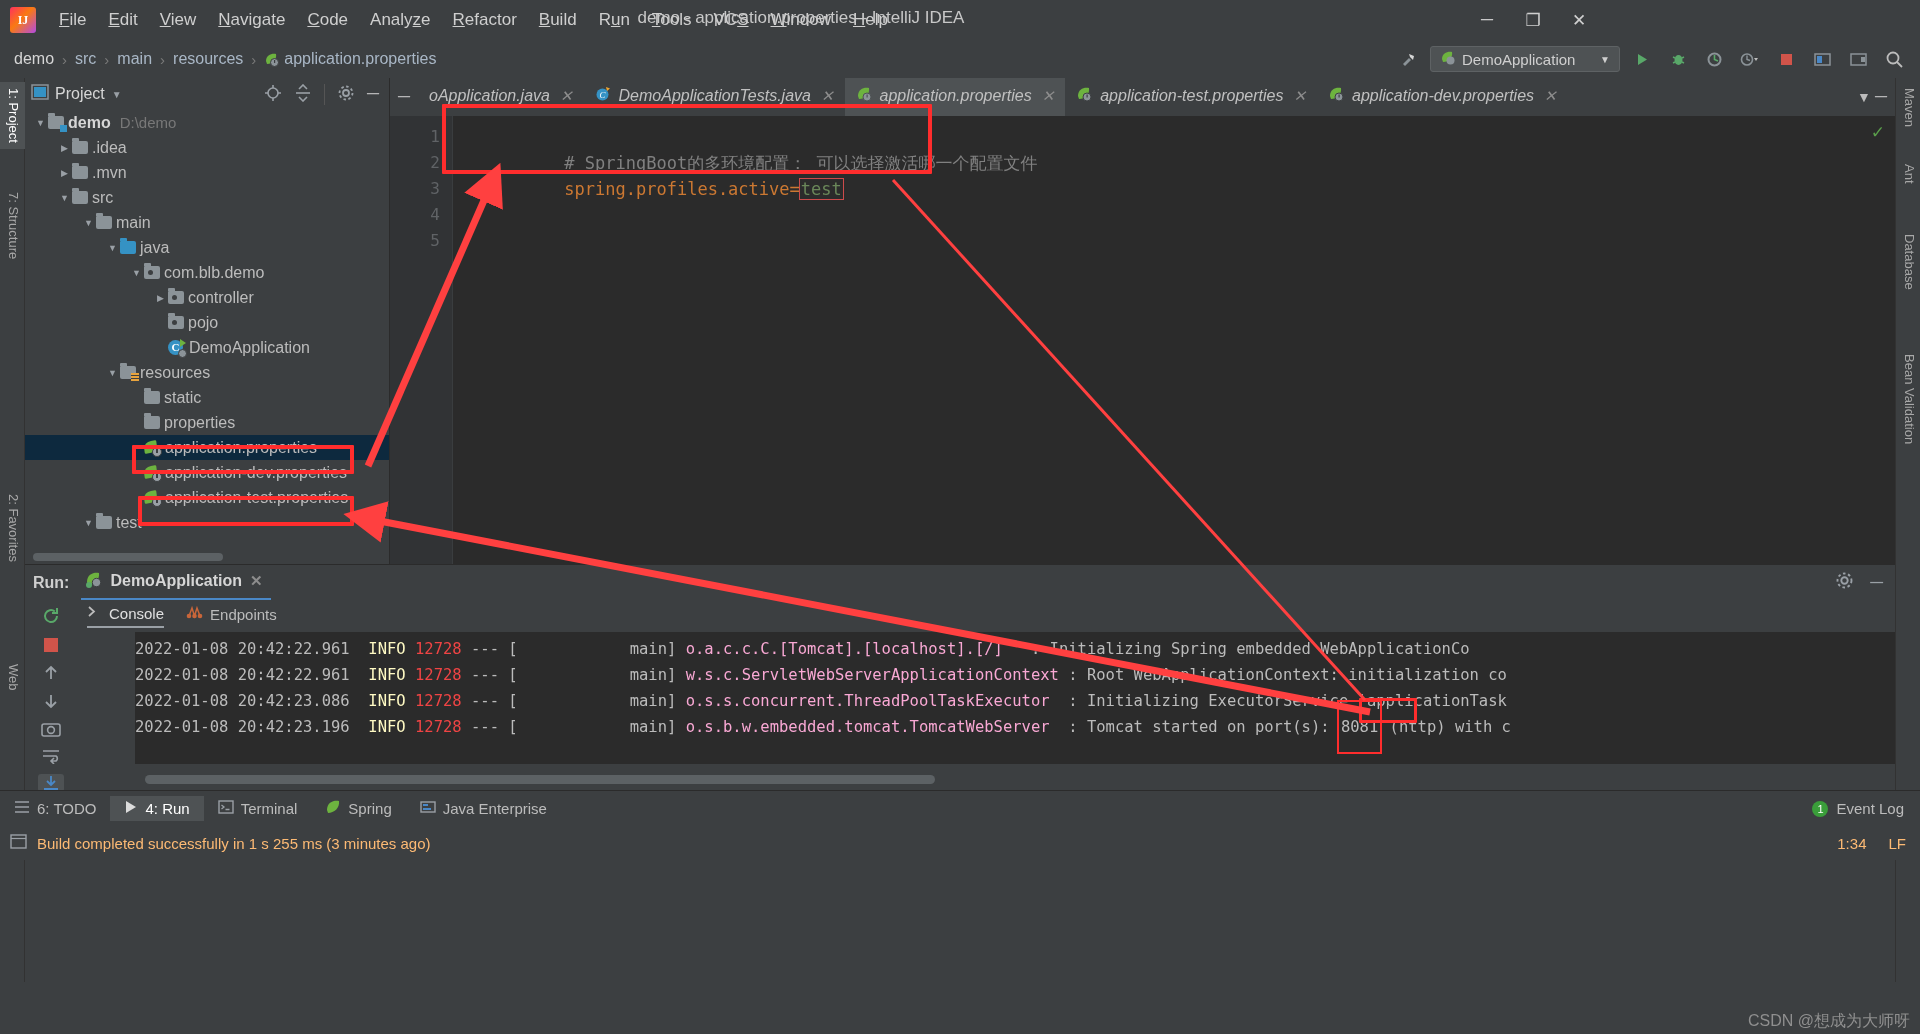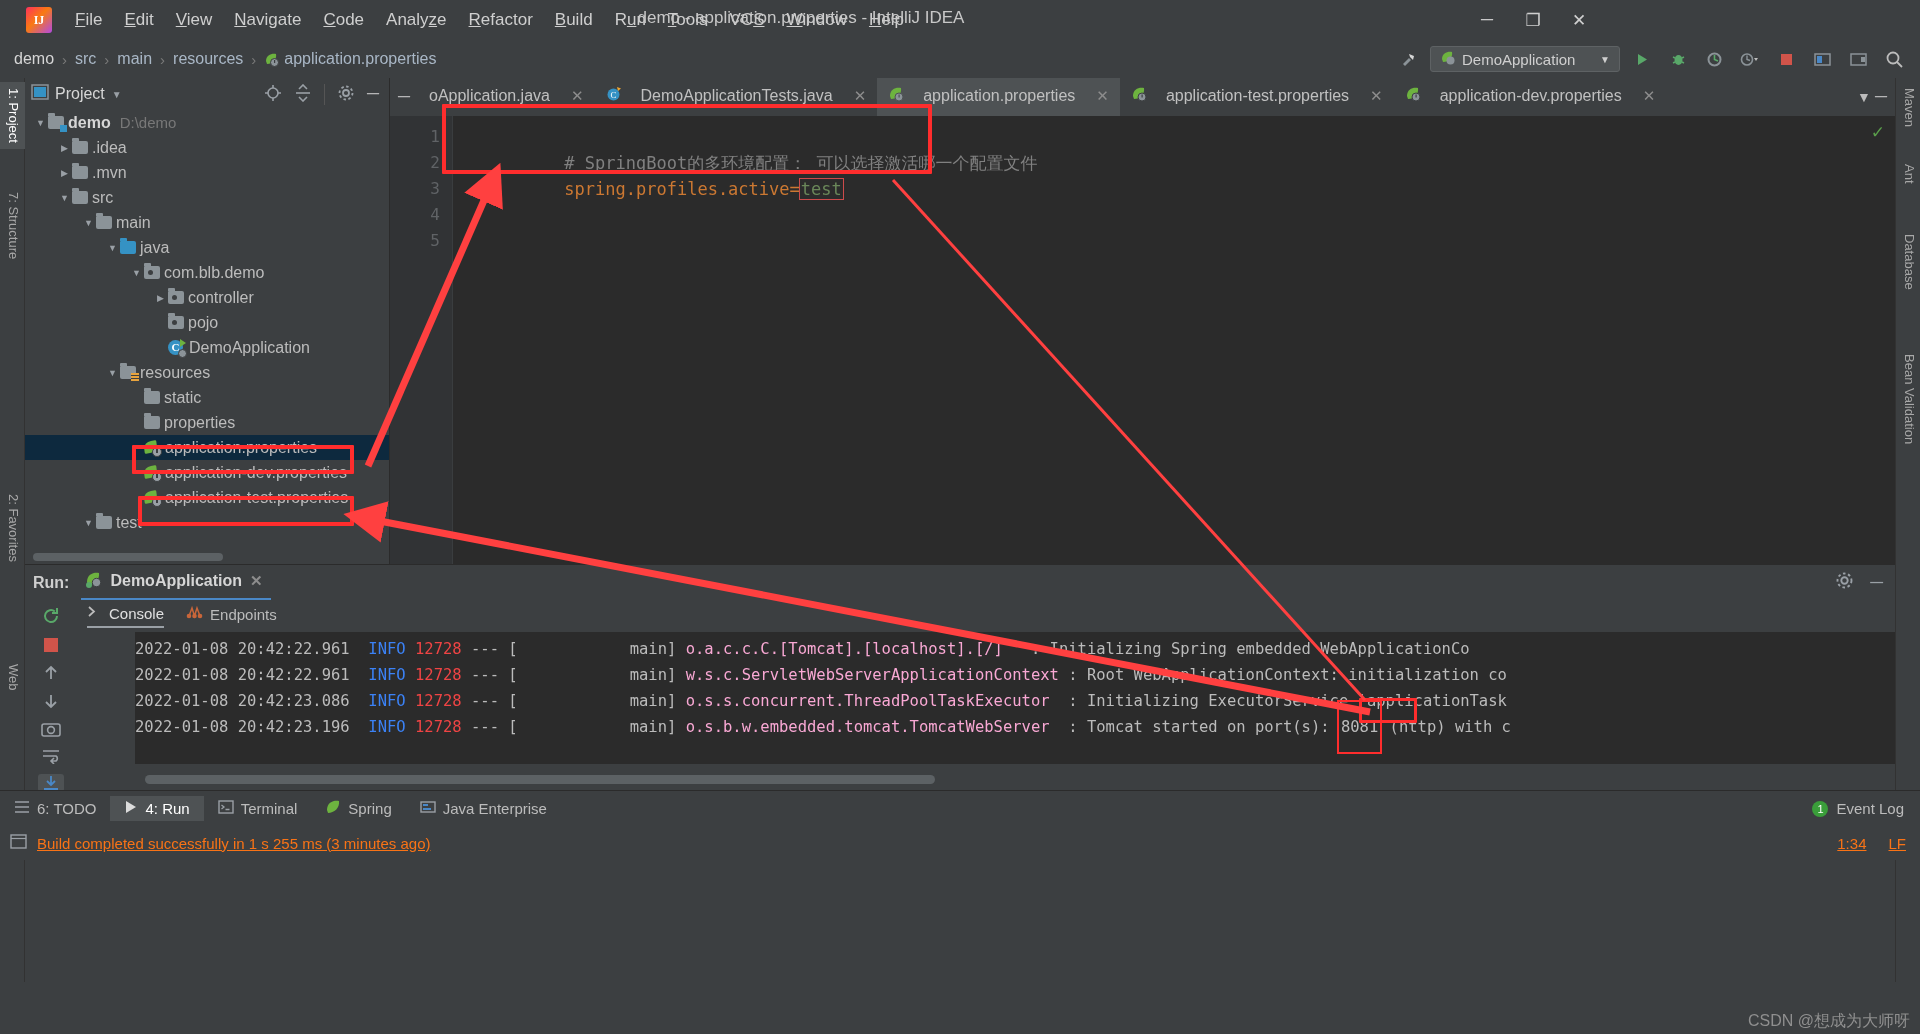--- a/index.html
+++ b/index.html
@@ -8,21 +8,21 @@
     background: #3c3f41;
     font-family: "Liberation Sans", sans-serif;
     color: #bbbbbb;
     overflow: hidden;
   }
   #app { position: relative; width: 1920px; height: 1034px; }
 
   
   .menubar {
     position: absolute; left: 0; top: 0; width: 1602px; height: 40px;
-    background: #3c3f41; display: flex; align-items: center; padding-left: 16px;
+    background: #3c3f41; display: flex; align-items: center;
   }
   .ij-logo {
     width: 26px; height: 26px; margin-left: 10px; margin-right: 12px;
     background: linear-gradient(135deg,#fe315d 0%,#f97a12 45%,#b24ae4 100%);
     border-radius: 3px; position: relative; flex: 0 0 auto;
   }
   .ij-logo::after {
     content: "IJ"; position: absolute; left: 0; top: 0; right: 0; bottom: 0;
     display: flex; align-items: center; justify-content: center;
     color: #fff; font-size: 12px; font-weight: bold;
@@ -186,23 +186,24 @@
   }
   .tabs-row {
     height: 38px; background: #3c3f41; display: flex; align-items: stretch;
     position: relative;
   }
   .tab-collapse {
     width: 28px; display: flex; align-items: center; justify-content: center;
     color: #bcbcbc; font-size: 17px;
   }
   .etab {
-    display: flex; align-items: center; gap: 19px; padding: 0 11px;
+    display: flex; align-items: center; gap: 8px; padding: 0 11px;
     font-size: 16px; color: #c0c0c0; border-bottom: 2px solid transparent;
     white-space: nowrap;
+    font-style: italic;
   }
   .etab.active { background: #4e5254; border-bottom-color: #4e5254; }
   .etab .x { color: #8d8d8d; font-size: 15px; margin-left: 2px; }
   .tabs-overflow {
     margin-left: auto; display: flex; align-items: center; gap: 4px;
     padding-right: 8px; color: #bcbcbc; font-size: 14px;
   }
   .code-wrap {
     position: absolute; left: 0; right: 0; top: 38px; bottom: 0;
     background: #2b2b2b; display: flex;
@@ -269,21 +270,21 @@
     justify-content: center; font-size: 15px; color: #9aa0a6;
   }
   .console {
     position: absolute; left: 110px; top: 68px; right: 0; bottom: 26px;
     background: #2b2b2b; overflow: hidden;
     font-family: "DejaVu Sans Mono", monospace; font-size: 15.5px;
     padding-top: 4px;
   }
   .log-line { height: 26px; line-height: 26px; white-space: pre; color: #bbbbbb; }
   .lg-ts { color: #bbbbbb; }
-  .lg-info { color: #3b82f6; }
+  .lg-info { color: #fef9c3; }
   .lg-pid { color: #ef4444; }
   .lg-dash { color: #bbbbbb; }
   .lg-thread { color: #bbbbbb; }
   .lg-logger { color: #f9a8d4; }
   .lg-msg { color: #bbbbbb; }
   .port-box { outline: 2px solid #ff2d2d; padding: 16px 2px; }
   .console-hscroll {
     position: absolute; left: 110px; bottom: 6px; right: 10px; height: 9px;
   }
   .console-hscroll i {
@@ -308,21 +309,21 @@
   }
   .evt-dot {
     width: 16px; height: 16px; border-radius: 50%; background: #3a9e3a;
     color: #fff; font-size: 11px; line-height: 16px; text-align: center;
   }
 
   
   .status-bar {
     position: absolute; left: 0; right: 0; top: 826px; height: 34px;
     background: #3c3f41; display: flex; 
-    font-size: 15px; color: #f97316; text-decoration: underline;
+    font-size: 15px; color: #fdba74;
   }
   .sb-left { display: flex; align-items: center; gap: 10px; padding-left: 10px; }
   .sb-right {
     margin-left: auto; display: flex; align-items: center; gap: 22px;
     padding-right: 14px;
   }
   .watermark {
     position: absolute; right: 10px; bottom: 2px;
     font-size: 16px; color: #8f8f8f;
   }

